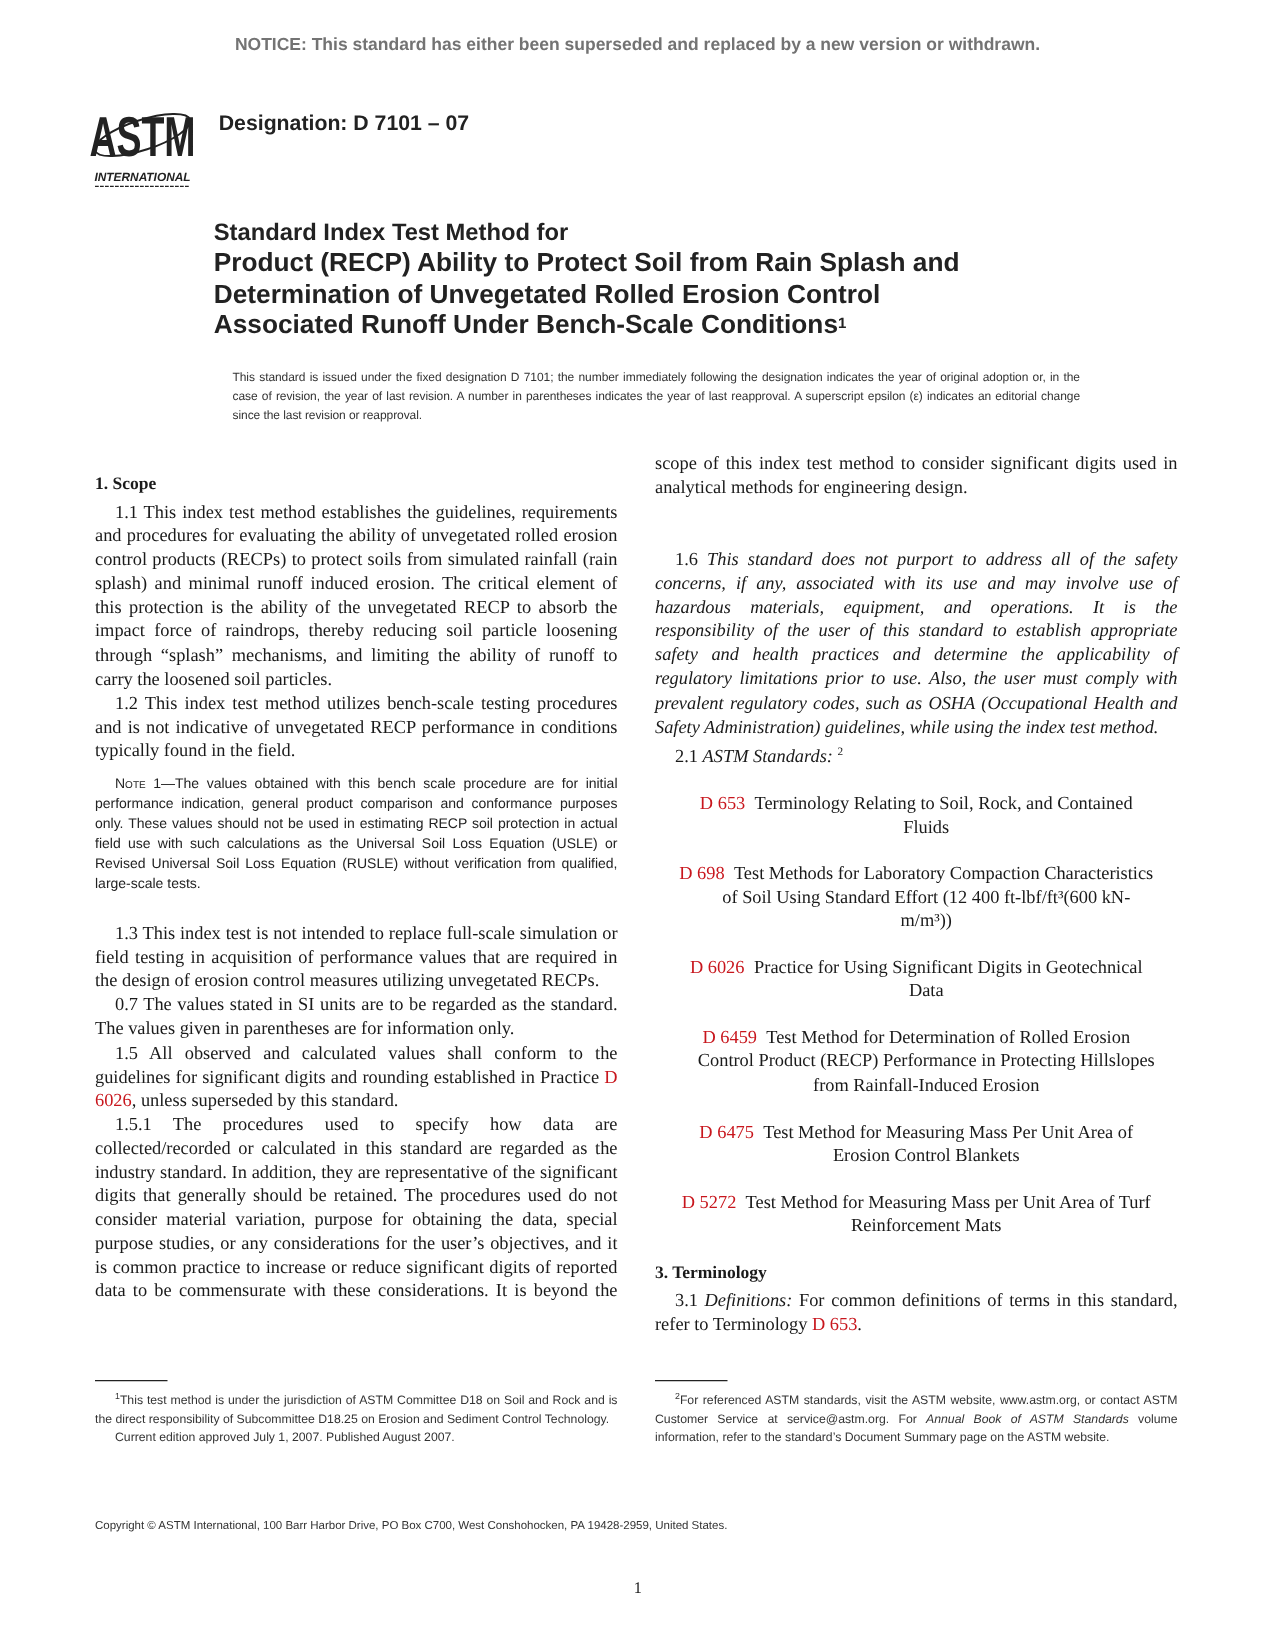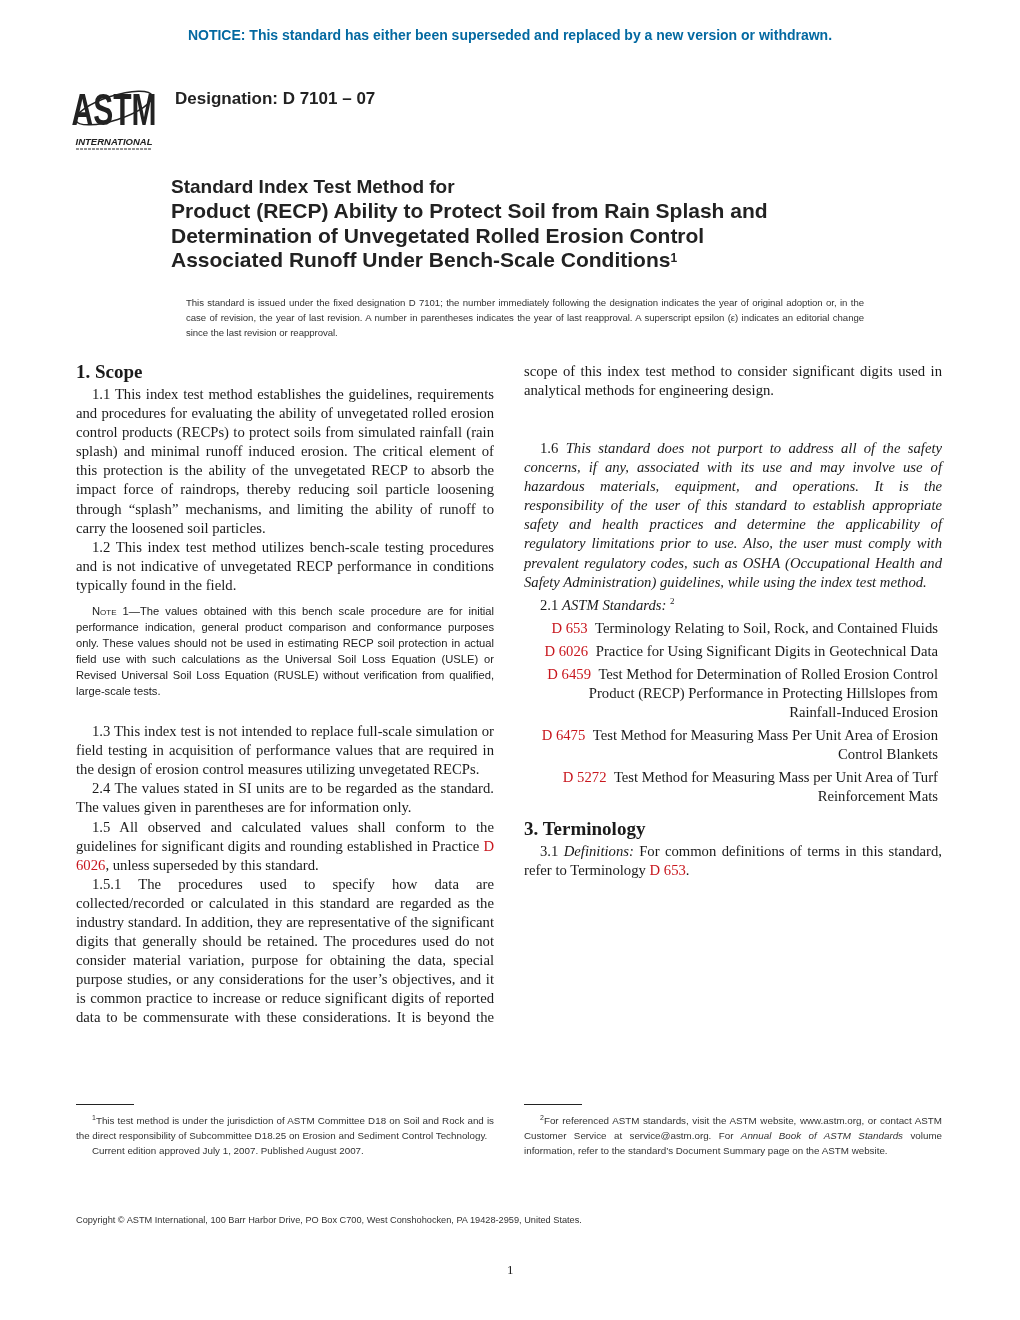--- a/index.html
+++ b/index.html
@@ -1,40 +1,40 @@
 <!DOCTYPE html>
 <html><head>
 <meta charset="utf-8">
 <style>
   html, body { margin:0; padding:0; background:#ffffff; }
   body { width:1020px; height:1320px; position:relative; overflow:hidden; color:#1a1a1a; }
-  .notice { position:absolute; top:27px; left:0; width:1020px; text-align:center; color:#0369a1;
+  .notice { position:absolute; top:27px; left:0; width:1020px; text-align:center; color:#737373;
     font-family:"Liberation Sans", sans-serif; font-weight:bold; font-size:14px; line-height:16px; }
   .logo { position:absolute; left:68px; top:80px; width:92px; height:72px; }
   .designation { position:absolute; left:175px; top:89px; font-family:"Liberation Sans", sans-serif;
     font-size:17px; font-weight:bold; color:#222; }
   .title { position:absolute; left:171px; top:175px; width:720px; font-family:Liberation Sans, sans-serif;
     font-weight:bold; color:#222; }
   .title .t1 { font-size:19px; line-height:24px; }
   .title .t2 { font-size:21px; line-height:24.5px; }
   .title sup { font-size:12px; vertical-align:top; position:relative; top:-2px; }
   .issued { position:absolute; left:186px; top:295px; width:678px; font-family:"Liberation Sans", sans-serif;
     font-size:9.6px; line-height:15px; color:#333; text-align:justify; letter-spacing:-0.05px; }
   .col { position:absolute; top:362px; width:418px; font-family:"Liberation Serif", serif; font-size:14.7px;
     line-height:19.1px; color:#1a1a1a; }
   .col.left { left:76px; }
   .col.right { left:524px; }
   .col p { margin:0; text-align:justify; text-indent:16px; }
   .col p.noind { text-indent:0; }
-  h2 { font-family:"Liberation Serif", serif; font-size:19px; font-weight:bold; margin:0 0 3px 0; line-height:20px; }
+  h2 { font-family:"Liberation Serif", serif; font-size:14px; font-weight:bold; margin:16px 0 3px 0; line-height:20px; }
   .note { font-family:"Liberation Sans", sans-serif; font-size:11.2px; line-height:16px; margin:8px 0 23px 0;
     text-align:justify; text-indent:16px; color:#222; }
   .note .nt { font-variant:small-caps; }
   .ref { color:#c8161d; }
-  .refs .item { padding-left:16px; text-indent:-16px; text-align:right; margin:4px; }
+  .refs .item { padding-left:16px; text-indent:-16px; text-align:center; margin:18px; }
   .refs .item .ref { margin-right:4px; }
   em, .it { font-style:italic; }
   .fnline { position:absolute; top:1104px; width:58px; border-top:1px solid #222; }
   .footnote { position:absolute; top:1110px; width:418px; font-family:"Liberation Sans", sans-serif;
     font-size:9.8px; line-height:15px; color:#333; text-align:justify; }
   .footnote p { margin:0; text-indent:16px; }
   .footnote sup { font-size:7px; }
   .copyright { position:absolute; left:76px; top:1215px; font-family:"Liberation Sans", sans-serif;
     font-size:9.2px; color:#333; }
   .pagenum { position:absolute; left:507px; top:1262px; font-family:"Liberation Serif", serif; font-size:13px; color:#222; }
@@ -65,33 +65,34 @@
 </div>
 
 <div class="issued">This standard is issued under the fixed designation D 7101; the number immediately following the designation indicates the year of original adoption or, in the case of revision, the year of last revision. A number in parentheses indicates the year of last reapproval. A superscript epsilon (ε) indicates an editorial change since the last revision or reapproval.</div>
 
 <div class="col left">
   <h2>1. Scope</h2>
   <p>1.1 This index test method establishes the guidelines, requirements and procedures for evaluating the ability of unvegetated rolled erosion control products (RECPs) to protect soils from simulated rainfall (rain splash) and minimal runoff induced erosion. The critical element of this protection is the ability of the unvegetated RECP to absorb the impact force of raindrops, thereby reducing soil particle loosening through “splash” mechanisms, and limiting the ability of runoff to carry the loosened soil particles.</p>
   <p>1.2 This index test method utilizes bench-scale testing procedures and is not indicative of unvegetated RECP performance in conditions typically found in the field.</p>
   <div class="note"><span class="nt">Note 1</span><span>—The values obtained with this bench scale procedure are for initial performance indication, general product comparison and conformance purposes only. These values should not be used in estimating RECP soil protection in actual field use with such calculations as the Universal Soil Loss Equation (USLE) or Revised Universal Soil Loss Equation (RUSLE) without verification from qualified, large-scale tests.</span></div>
   <p>1.3 This index test is not intended to replace full-scale simulation or field testing in acquisition of performance values that are required in the design of erosion control measures utilizing unvegetated RECPs.</p>
-  <p>2.4 The values stated in SI units are to be regarded as the standard. The values given in parentheses are for information only.</p>
+  <p>0.7 The values stated in SI units are to be regarded as the standard. The values given in parentheses are for information only.</p>
   <p><span>1.5 All observed and calculated values shall conform to the guidelines for significant digits and rounding established in Practice </span><span class="ref">D 6026</span><span>, unless superseded by this standard.</span></p>
   <p style="height:153px;overflow:hidden;">1.5.1 The procedures used to specify how data are collected/recorded or calculated in this standard are regarded as the industry standard. In addition, they are representative of the significant digits that generally should be retained. The procedures used do not consider material variation, purpose for obtaining the data, special purpose studies, or any considerations for the user’s objectives, and it is common practice to increase or reduce significant digits of reported data to be commensurate with these considerations. It is beyond the scope of this index test method to consider significant digits used in analytical methods for engineering design.</p>
 </div>
 
 <div class="col right">
   <p class="noind" style="height:77px;overflow:hidden;position:relative;">
     <span id="cont" style="position:absolute;top:-153px;left:0;width:418px;text-indent:16px;display:block;text-align:justify;">1.5.1 The procedures used to specify how data are collected/recorded or calculated in this standard are regarded as the industry standard. In addition, they are representative of the significant digits that generally should be retained. The procedures used do not consider material variation, purpose for obtaining the data, special purpose studies, or any considerations for the user’s objectives, and it is common practice to increase or reduce significant digits of reported data to be commensurate with these considerations. It is beyond the scope of this index test method to consider significant digits used in analytical methods for engineering design.</span>
   </p>
   <p><span>1.6 </span><span class="it">This standard does not purport to address all of the safety concerns, if any, associated with its use and may involve use of hazardous materials, equipment, and operations. It is the responsibility of the user of this standard to establish appropriate safety and health practices and determine the applicability of regulatory limitations prior to use. Also, the user must comply with prevalent regulatory codes, such as OSHA (Occupational Health and Safety Administration) guidelines, while using the index test method.</span></p>
   <p><span>2.1 </span><span class="it">ASTM Standards:</span> <sup style="font-size:9px">2</sup></p>
   <div class="refs">
     <p class="item"><span class="ref">D 653</span> <span>Terminology Relating to Soil, Rock, and Contained Fluids</span></p>
+    <p class="item"><span class="ref">D 698</span> <span>Test Methods for Laboratory Compaction Characteristics of Soil Using Standard Effort (12 400 ft-lbf/ft³(600 kN-m/m³))</span></p>
     <p class="item"><span class="ref">D 6026</span> <span>Practice for Using Significant Digits in Geotechnical Data</span></p>
     <p class="item"><span class="ref">D 6459</span> <span>Test Method for Determination of Rolled Erosion Control Product (RECP) Performance in Protecting Hillslopes from Rainfall-Induced Erosion</span></p>
     <p class="item"><span class="ref">D 6475</span> <span>Test Method for Measuring Mass Per Unit Area of Erosion Control Blankets</span></p>
     <p class="item"><span class="ref">D 5272</span> <span>Test Method for Measuring Mass per Unit Area of Turf Reinforcement Mats</span></p>
   </div>
   <h2 style="margin-top:12px;">3. Terminology</h2>
   <p><span>3.1 </span><span class="it">Definitions:</span><span> For common definitions of terms in this standard, refer to Terminology </span><span class="ref">D 653</span><span>.</span></p>
 </div>
 
 <div class="fnline" style="left:76px;"></div>

